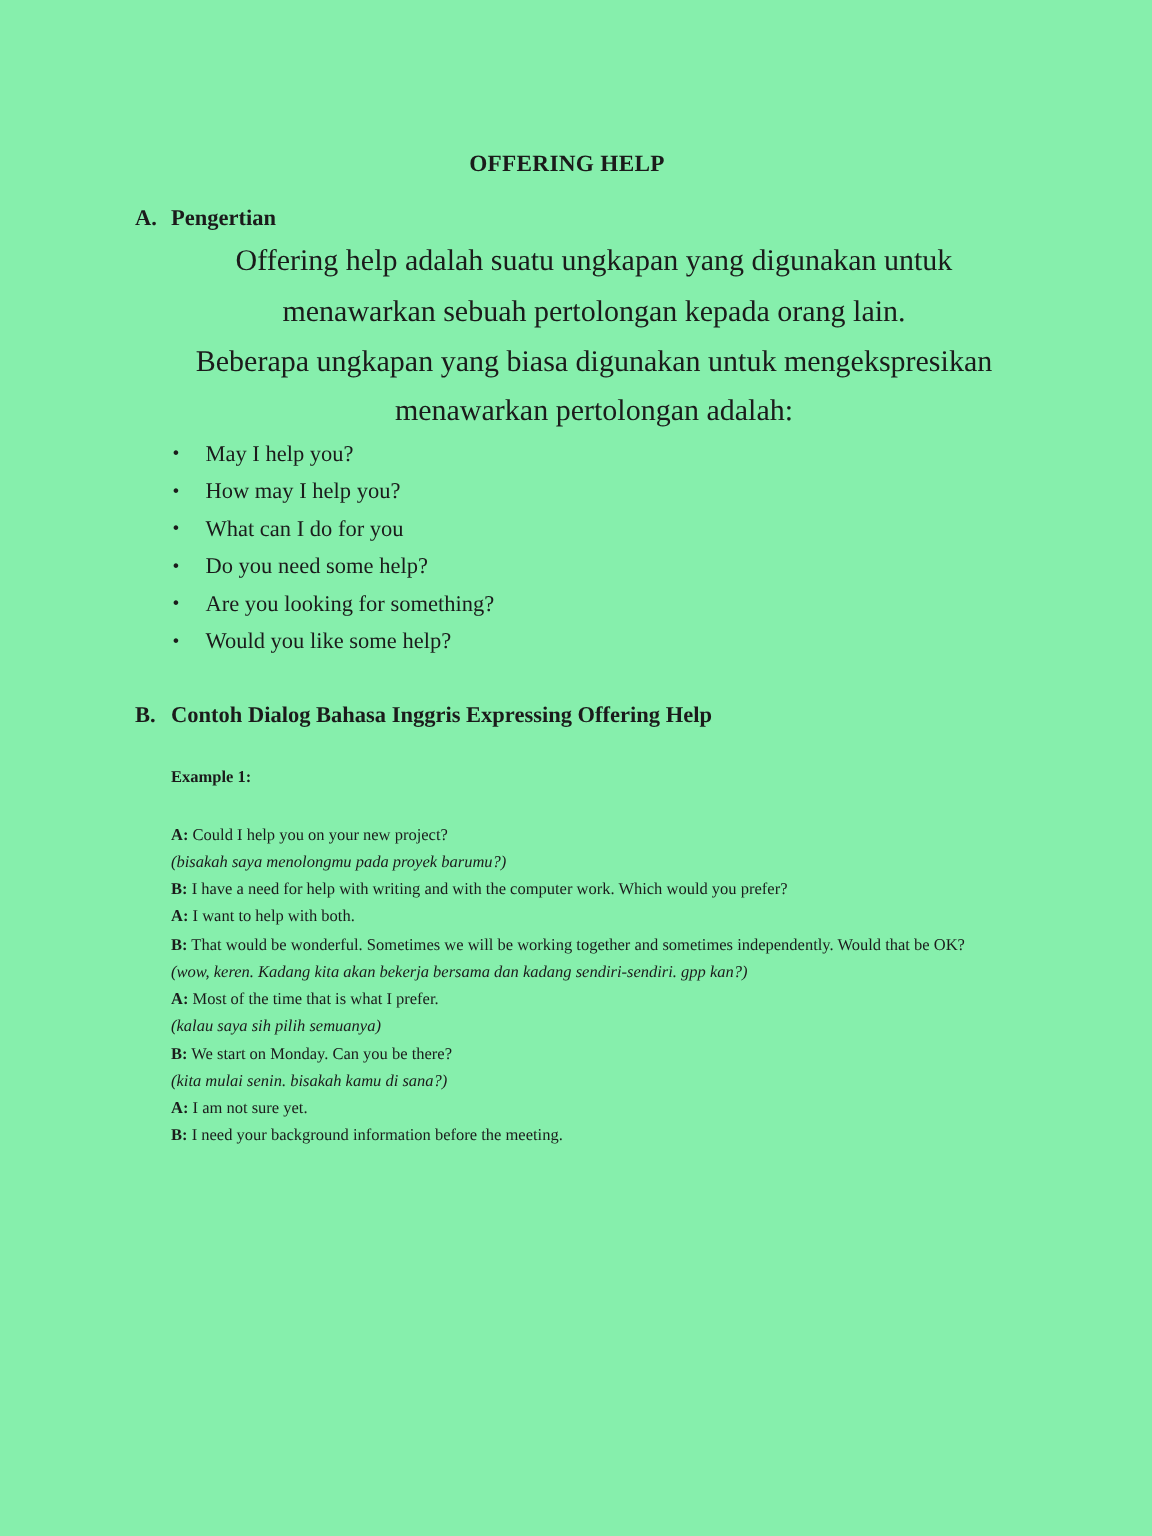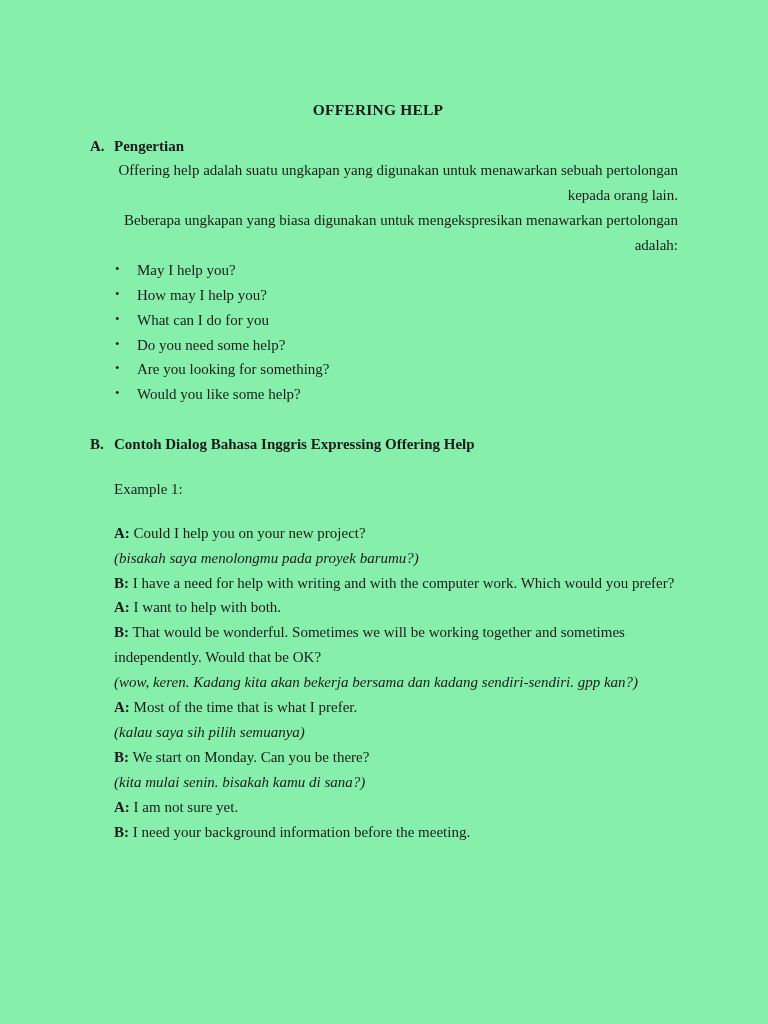--- a/index.html
+++ b/index.html
@@ -55,25 +55,25 @@
   }
   .section-head .marker {
     position: absolute;
     left: 0;
     top: 0;
     font-weight: bold;
   }
 
   
   .para {
-    font-size: 15px;
-    line-height: 1.66;
-    margin: 0;
-    padding-left: 24px;
-    text-align: right;
+    font-size: 20px;
+    line-height: 1.66;
+    margin: 0;
+    padding-left: 24px;
+    text-align: center;
   }
 
   
   .bullets {
     list-style: none;
     margin: 0;
     padding: 0 0 0 25px;
   }
   .bullets li {
     position: relative;
@@ -87,36 +87,36 @@
     top: 0;
     font-size: 13px;
     line-height: 1.66;
   }
 
   
   .dialog {
     padding-left: 24px;
   }
   .dline {
-    font-size: 15px;
+    font-size: 11px;
     line-height: 1.66;
     margin: 0;
   }
   .dline .who {
     font-weight: bold;
   }
   .dline.translation {
     font-style: italic;
   }
   .spacer-md { height: 20px; }
   .spacer-lg { height: 25px; }
 
   .subhead {
-    font-size: 15px;
-    font-weight: normal;
+    font-size: 11px;
+    font-weight: bold;
     line-height: 1.62;
     margin: 0;
     padding-left: 24px;
   }
 </style>
 </head>
 <body>
 
 <div class="page">
   <div class="content">

